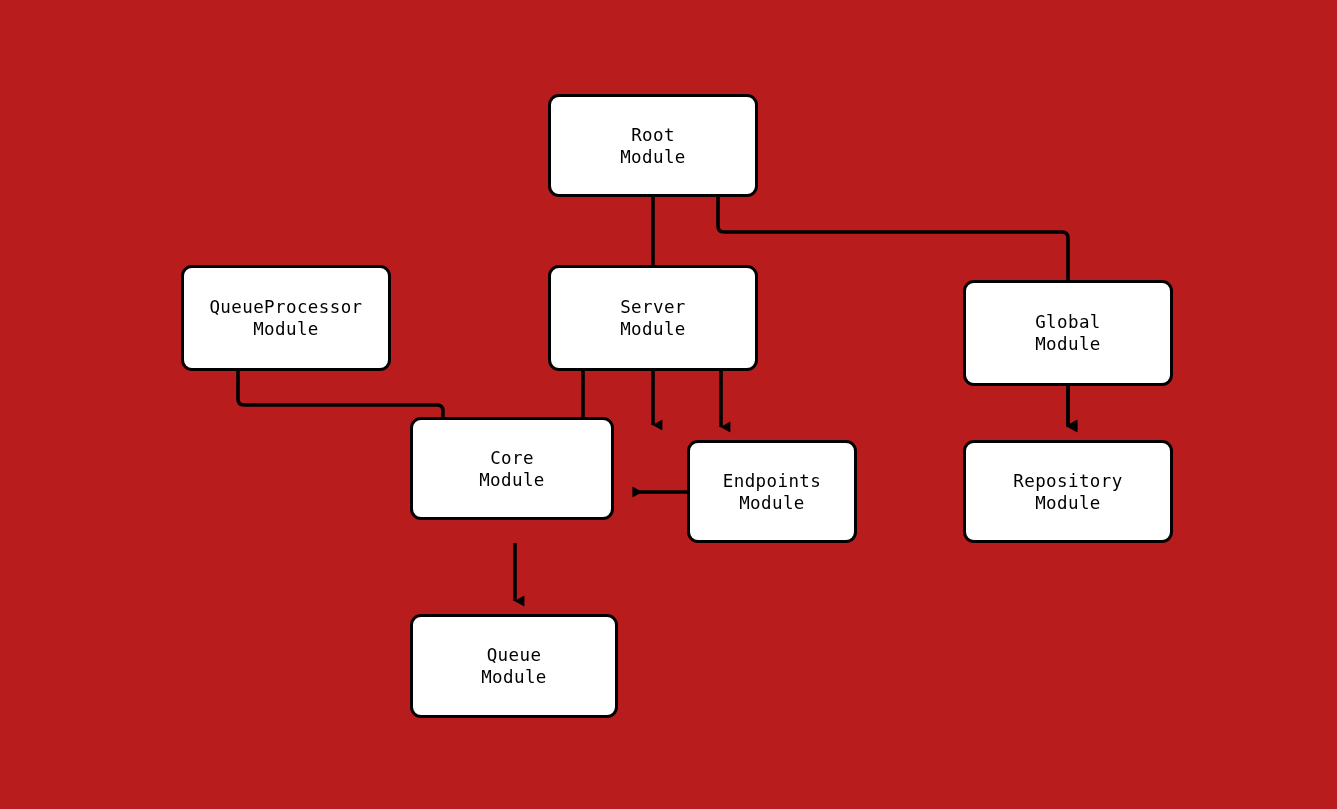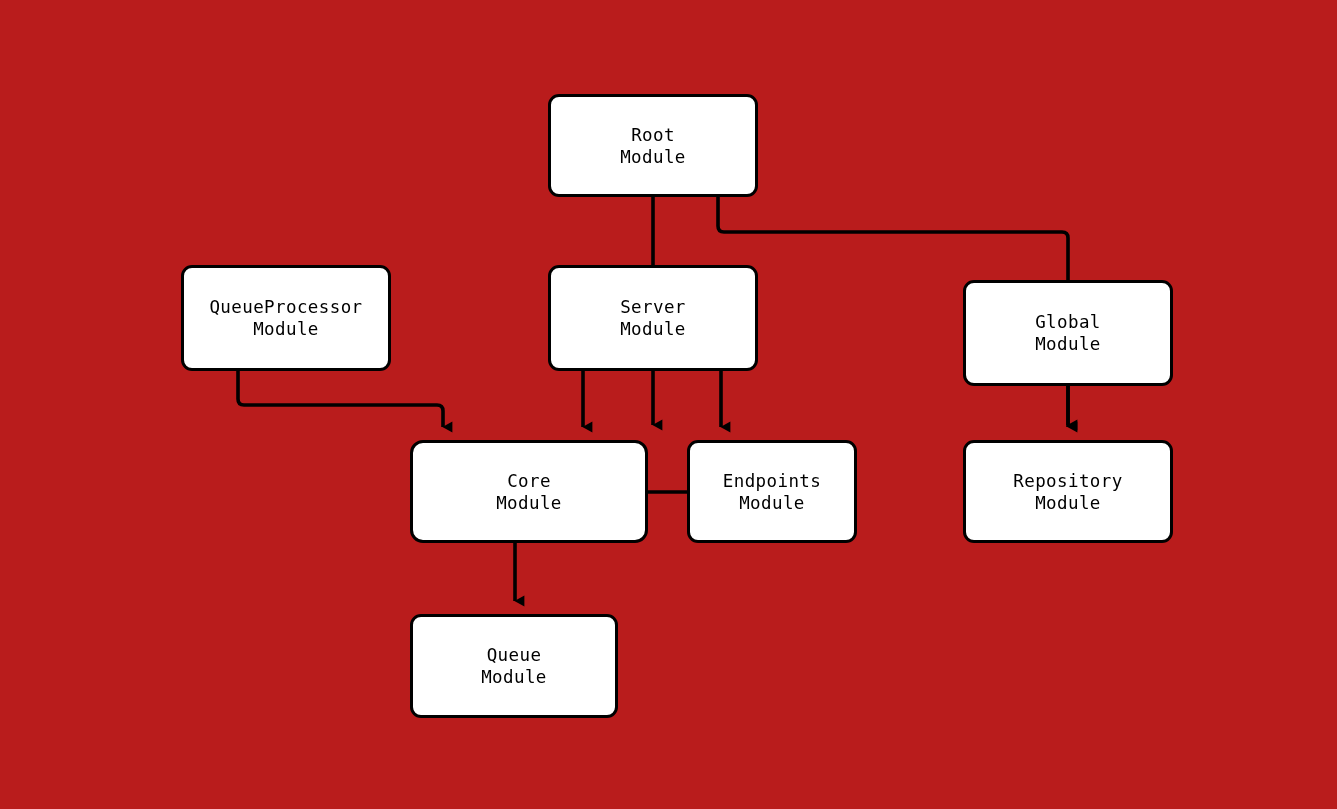--- a/index.html
+++ b/index.html
@@ -92,21 +92,21 @@
   <div class="node" style="left:548px; top:265px; width:210px; height:106px;">
     <div class="node-line">Server</div>
     <div class="node-line">Module</div>
   </div>
 
   <div class="node" style="left:963px; top:280px; width:210px; height:106px;">
     <div class="node-line">Global</div>
     <div class="node-line">Module</div>
   </div>
 
-  <div class="node" style="left:410px; top:440px; width:238px; height:103px;border-radius:13px;">
+  <div class="node" style="left:410px; top:417px; width:204px; height:103px;">
     <div class="node-line">Core</div>
     <div class="node-line">Module</div>
   </div>
 
   <div class="node" style="left:687px; top:440px; width:170px; height:103px;">
     <div class="node-line">Endpoints</div>
     <div class="node-line">Module</div>
   </div>
 
   <div class="node" style="left:963px; top:440px; width:210px; height:103px;">

